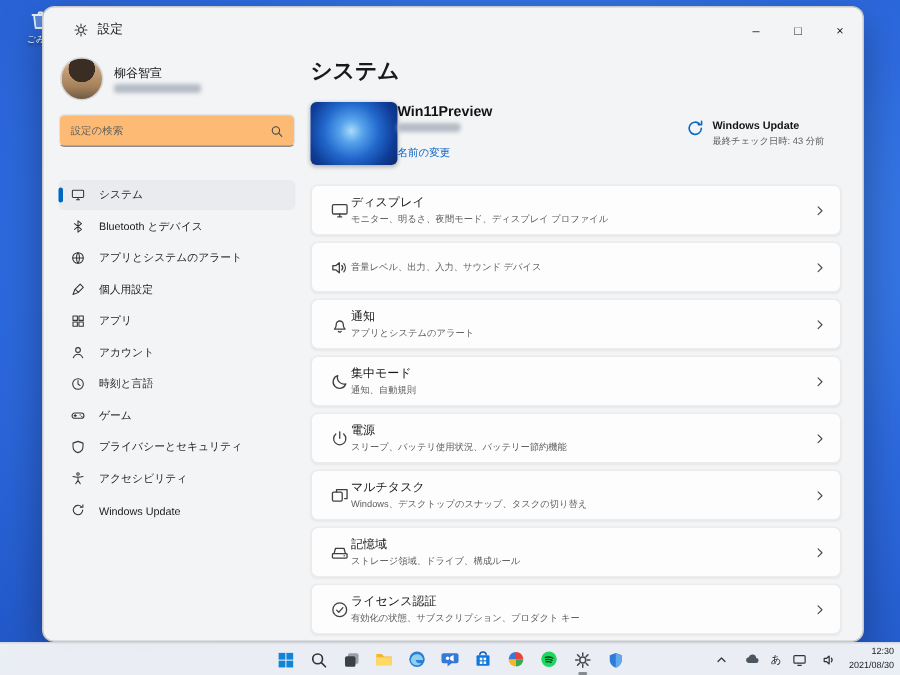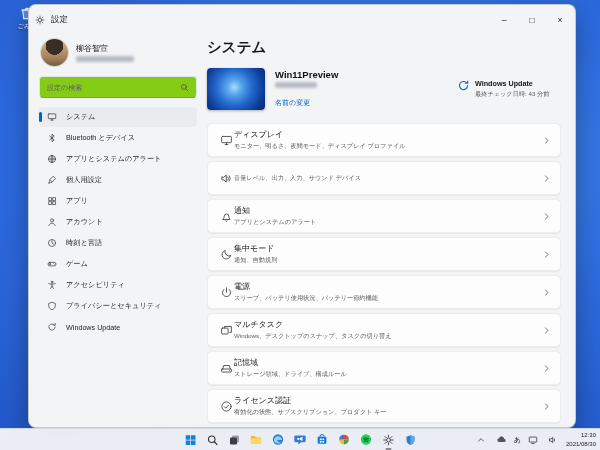--- a/index.html
+++ b/index.html
@@ -10,60 +10,60 @@
     background: radial-gradient(115% 95% at 58% 36%, #4f97ef 0%, #2e6ce1 45%, #1c4ebd 100%); }
 
   
   .desktop-icon { position:absolute; left:9px; top:5px; width:36px; display:flex; flex-direction:column;
     align-items:center; gap:1px; color:#fff; font-size:6px; text-shadow:0 1px 2px rgba(0,0,0,.65); }
 
   
   .window { position:absolute; left:28px; top:4px; width:548px; height:424px; border-radius:8px;
     background:#f3f4f6; border:1px solid rgba(0,0,0,.18); box-shadow:0 10px 28px rgba(0,0,0,.35);
     overflow:hidden; display:flex; flex-direction:column; }
-  .titlebar { flex:0 0 30px; display:flex; align-items:center; padding-left:6px; position:relative; }
+  .titlebar { flex:0 0 30px; display:flex; align-items:center; padding-left:20px; position:relative; }
   .titlebar-title { font-size:8.5px; color:#1a1a1a; margin-left:6px; }
   .win-controls { position:absolute; right:1px; top:1px; height:28px; display:flex; }
   .win-btn { width:28px; height:100%; display:flex; align-items:center; justify-content:center;
     font-size:8.5px; color:#202020; }
 
   .win-body { flex:1; display:flex; min-height:0; }
 
   
   .sidebar { flex:0 0 174px; width:174px; padding:1px 6px 6px 10px; }
   .user-row { display:flex; align-items:center; gap:8px; padding:3px 2px 10px 2px; }
   .avatar { width:27px; height:27px; border-radius:50%; flex:0 0 27px;
     background: radial-gradient(circle at 50% 26%, #3a2d23 0 36%, rgba(0,0,0,0) 37%),
       linear-gradient(180deg,#d7b28b 0%, #a5805a 70%, #6f5a43 100%); box-shadow:0 0 0 1px rgba(0,0,0,.12); }
   .user-name { font-size:8px; font-weight:normal; color:#141414; }
   .blur-bar { height:6px; border-radius:2px; background:#a9b1bb; filter:blur(1.4px); opacity:.85; }
   .user-row .blur-bar { width:58px; margin-top:2px; }
 
-  .search-box { height:22px; display:flex; align-items:center; background:#84cc16; border:1px solid #e3e3e3;
-    border-bottom-color:#8d8d8d; border-radius:4px; padding:0 7px; margin-bottom:9px; }
+  .search-box { height:22px; display:flex; align-items:center; background:#fdba74; border:1px solid #e3e3e3;
+    border-bottom-color:#8d8d8d; border-radius:4px; padding:0 7px; margin-bottom:22px; }
   .search-box input { flex:1; min-width:0; border:0; outline:0; background:transparent; font-size:7px;
     color:#333; font-family:inherit; }
   .search-box input::placeholder { color:#5f5f5f; }
 
   .nav { display:flex; flex-direction:column; gap:1px; }
   .nav-item { position:relative; height:20px; display:flex; align-items:center; gap:9px; padding:0 8px;
     border-radius:4px; font-size:7.2px; color:#1c1c1c; cursor:default; }
   .nav-item.selected { background:#eaebee; }
   .nav-item.selected::before { content:""; position:absolute; left:0; top:5px; bottom:5px; width:2.5px;
     border-radius:2px; background:#0067c0; }
   .icon { display:inline-flex; align-items:center; justify-content:center; flex:0 0 auto; }
   .icon svg { display:block; }
 
   
   .main { flex:1; min-width:0; padding:0 14px 0 4px; }
   .page-title { font-size:14.5px; font-weight:700; color:#191919; margin:3px 0 11px; }
   .dev-header { display:flex; align-items:center; margin-bottom:13px; }
   .thumb { width:58px; height:42px; border-radius:4px; flex:0 0 58px; box-shadow:0 1px 3px rgba(0,0,0,.28);
     background: radial-gradient(circle at 47% 46%, #aadcf8 0%, #57a3ec 20%, #2268cc 48%, #0e3c97 76%, #082a6e 100%); }
-  .dev-meta { flex:1; min-width:0; padding-left:10px; }
+  .dev-meta { flex:1; min-width:0; }
   .dev-name { font-size:9.5px; font-weight:700; color:#121212; }
   .dev-meta .blur-bar { width:42px; margin:2px 0 3px; }
   .rename-link { font-size:7px; color:#0b62c4; display:inline-block; }
   .status-block { display:flex; align-items:flex-start; gap:5px; flex:0 0 auto; }
   .status-block.onedrive { width:80px; }
   .status-block.update { width:104px; margin-left:8px; }
   .status-title { font-size:7.2px; font-weight:700; color:#141414; }
   .status-sub { font-size:6.2px; color:#5b5b5b; margin-top:1.5px; }
 
   .cards { display:flex; flex-direction:column; gap:4px; }
@@ -210,34 +210,34 @@
                 <rect x="2.5" y="8" width="19" height="8.5" rx="4.2"></rect>
                   <path d="M7.5 10.5v3.5M5.7 12.2h3.6"></path>
                 <circle cx="15.5" cy="11" r="1" fill="#353535" stroke="none"></circle>
                   <circle cx="18" cy="13.5" r="1" fill="#353535" stroke="none"></circle>
               </svg>
             </span>
             <span>ゲーム</span>
           </div>
           <div class="nav-item">
             <span class="icon">
+              <svg width="10" height="10" viewBox="0 0 24 24" stroke="#353535" stroke-width="1.7" fill="none" stroke-linejoin="round">
+                <path d="M12 3l8 2.8V11c0 5-3.3 8.6-8 10-4.7-1.4-8-5-8-10V5.8z"></path>
+              </svg>
+            </span>
+            <span>プライバシーとセキュリティ</span>
+          </div>
+          <div class="nav-item">
+            <span class="icon">
               <svg width="10" height="10" viewBox="0 0 24 24" stroke="#353535" stroke-width="1.7" fill="none" stroke-linecap="round" stroke-linejoin="round">
                 <circle cx="12" cy="4.8" r="2"></circle>
                   <path d="M4 8.8c5.2 1.5 10.8 1.5 16 0M12 9.5v5.5M12 15l-3.6 5.5M12 15l3.6 5.5"></path>
               </svg>
             </span>
             <span>アクセシビリティ</span>
-          </div>
-          <div class="nav-item">
-            <span class="icon">
-              <svg width="10" height="10" viewBox="0 0 24 24" stroke="#353535" stroke-width="1.7" fill="none" stroke-linejoin="round">
-                <path d="M12 3l8 2.8V11c0 5-3.3 8.6-8 10-4.7-1.4-8-5-8-10V5.8z"></path>
-              </svg>
-            </span>
-            <span>プライバシーとセキュリティ</span>
           </div>
           <div class="nav-item">
             <span class="icon">
               <svg width="10" height="10" viewBox="0 0 24 24" stroke="#353535" stroke-width="1.7" fill="none" stroke-linecap="round" stroke-linejoin="round">
                 <path d="M19.5 12a7.5 7.5 0 1 1-2.2-5.3"></path>
                   <path d="M19.8 3.6v4.1h-4.1"></path>
               </svg>
             </span>
             <span>Windows Update</span>
           </div>

